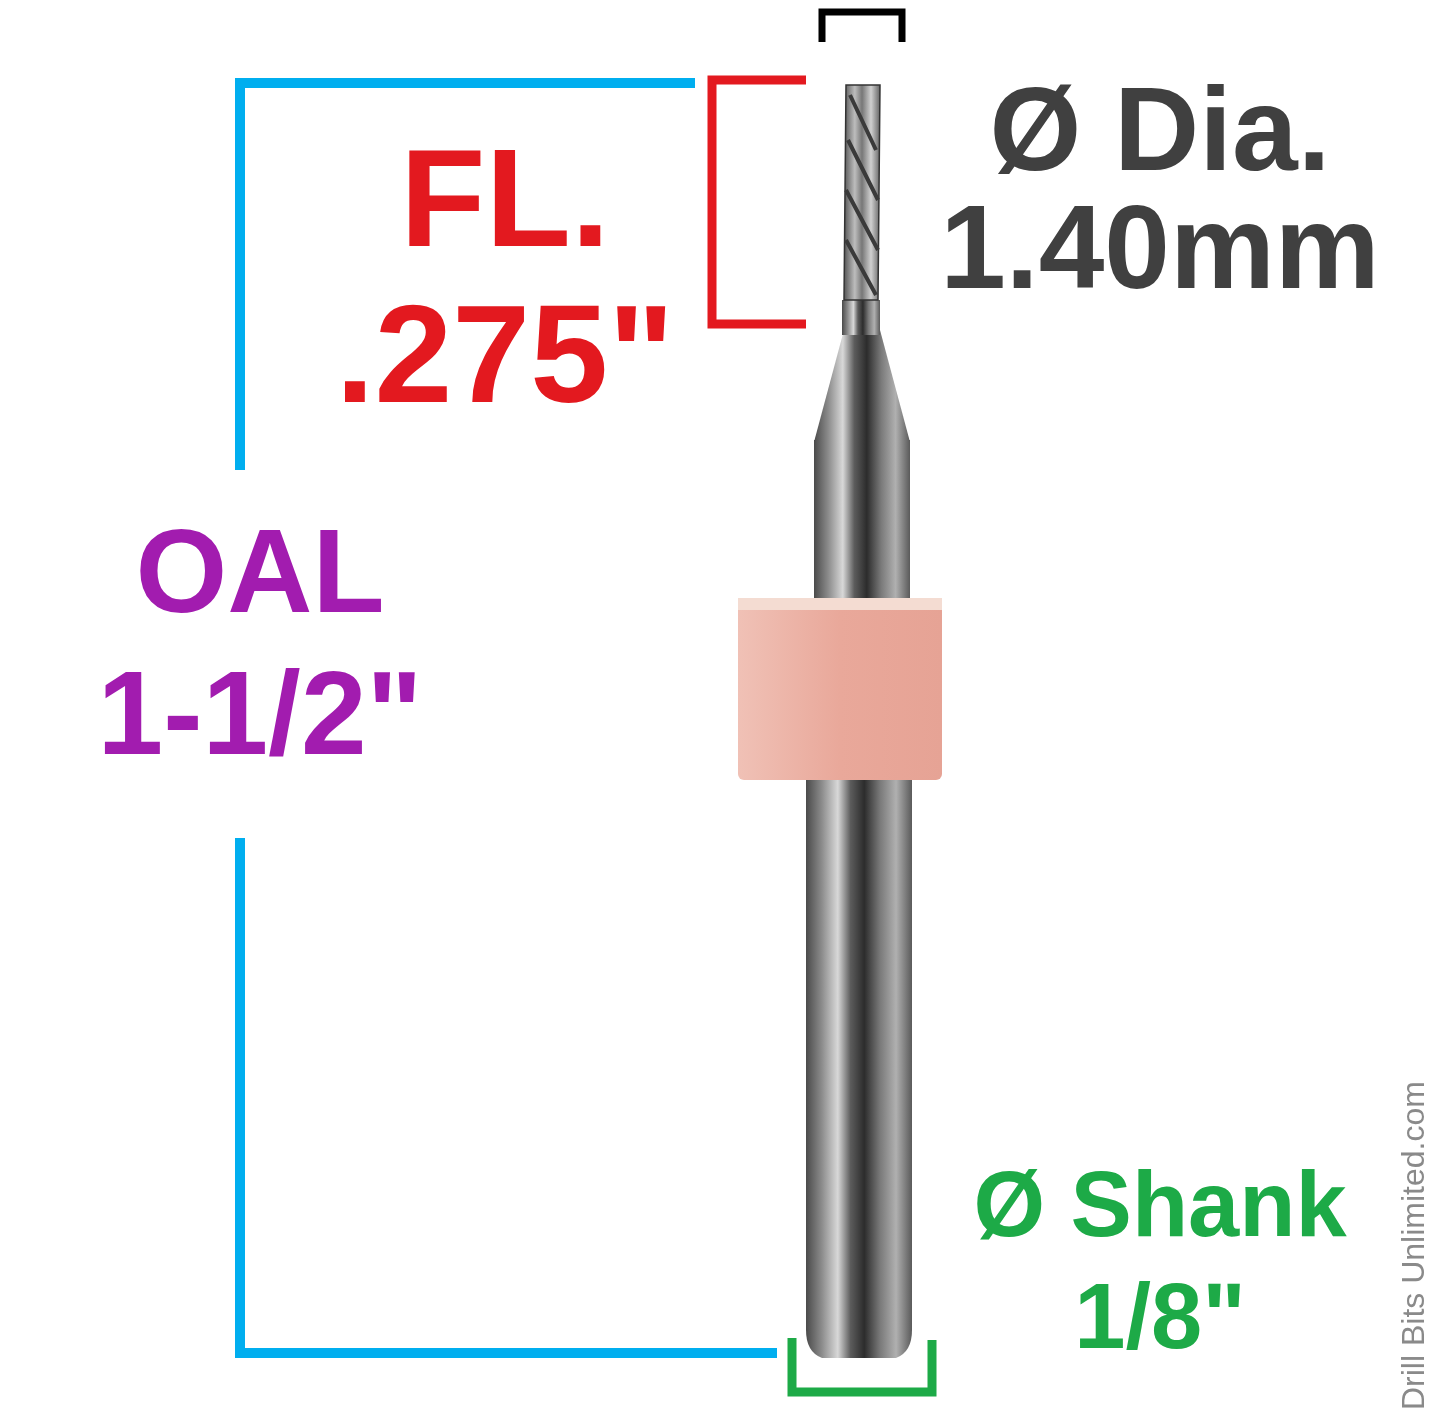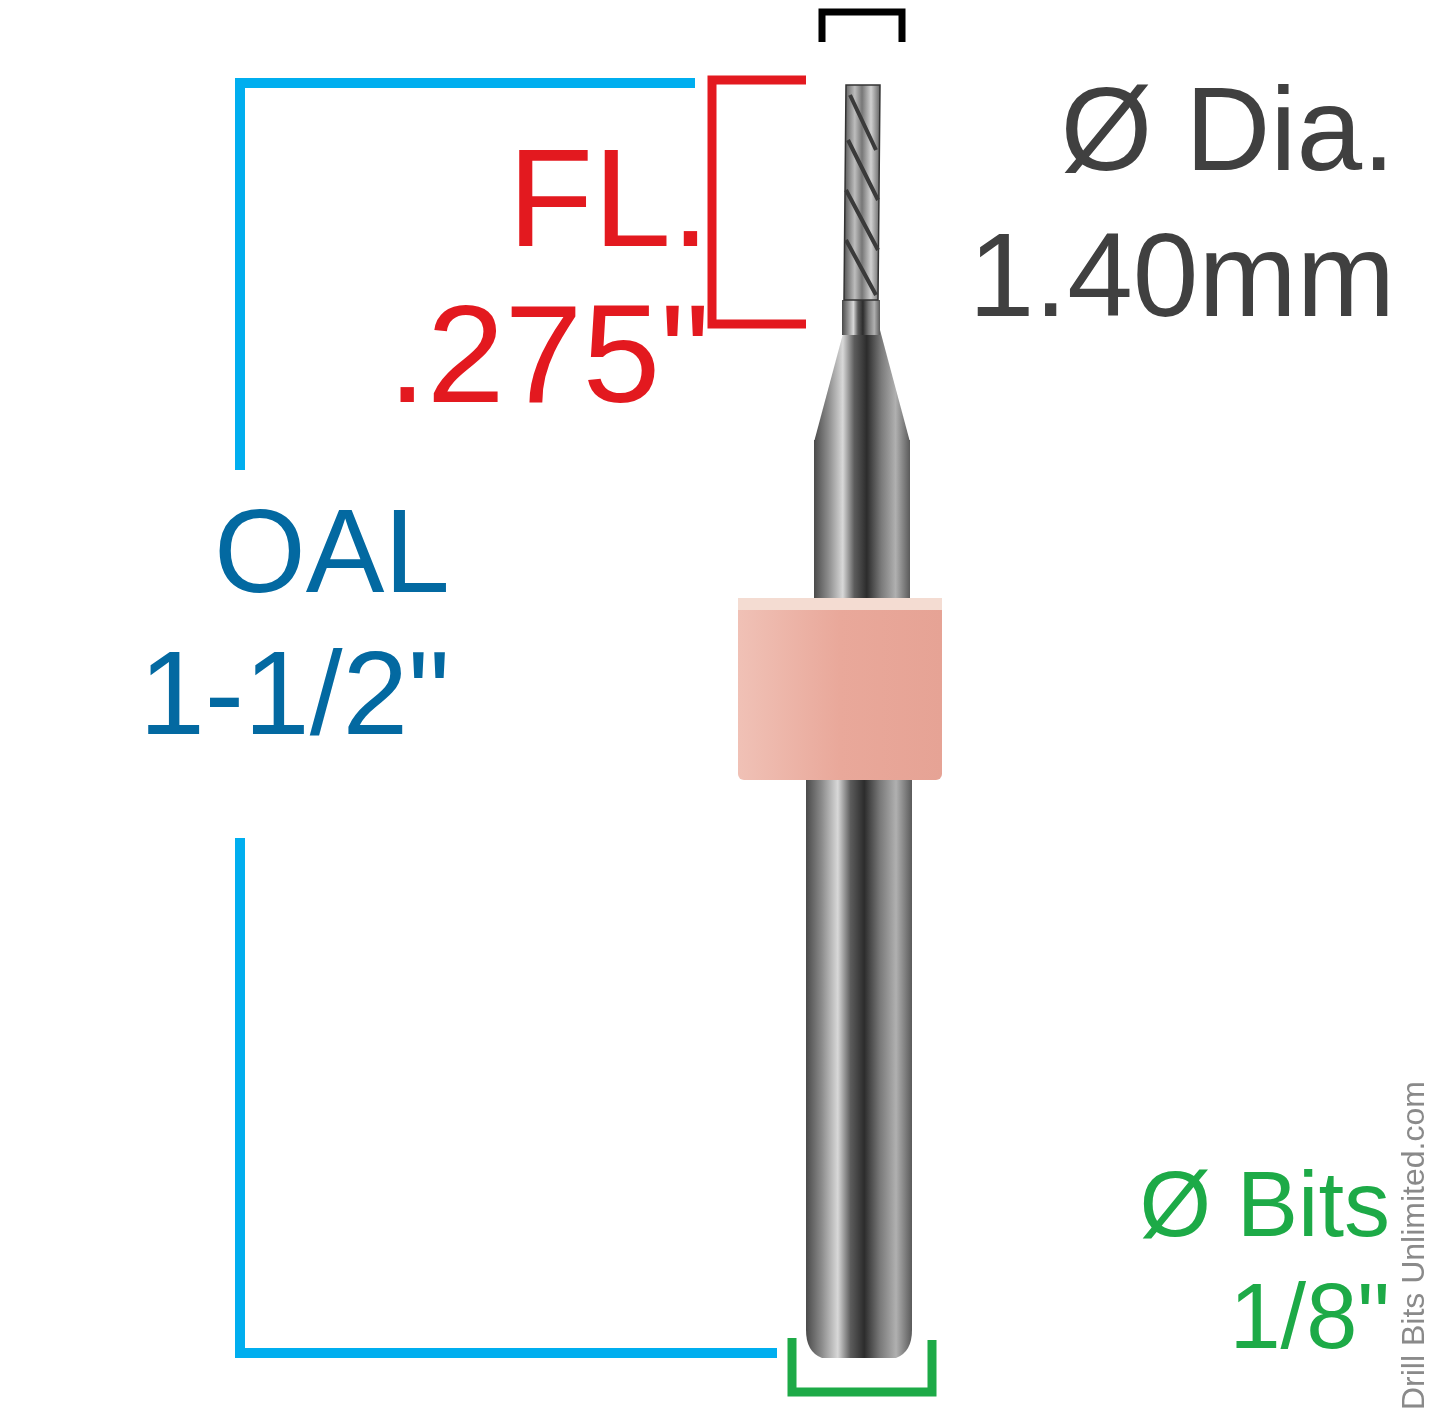--- a/index.html
+++ b/index.html
@@ -1,18 +1,18 @@
 <!DOCTYPE html>
 <html><head>
 <meta charset="utf-8">
 <style>
   html, body { margin:0; padding:0; background:#ffffff; }
   body { width:1445px; height:1419px; position:relative; overflow:hidden;
          font-family:"Liberation Sans", sans-serif; }
-  .lbl { position:absolute; font-weight:normal; text-align:right; white-space:nowrap; line-height:1; }
+  .lbl { position:absolute; font-weight:bold; text-align:center; white-space:nowrap; line-height:1; }
   svg.tool { position:absolute; left:0; top:0; }
   .watermark { position:absolute; left:1395px; top:1200px; width:430px; height:40px;
                transform:rotate(-90deg); transform-origin:0 0; color:#8a8a8a;
                font-size:32px; font-family:"Liberation Sans", sans-serif; white-space:nowrap; }
 </style>
 </head>
 <body>
 
 <svg class="tool" width="1445" height="1419" viewBox="0 0 1445 1419">
   <defs>
@@ -64,26 +64,26 @@
   <path d="M792 1338 L792 1392 L932 1392 L932 1340" stroke="#1DAA47" stroke-width="9" fill="none"></path>
 </svg>
 
 <div class="lbl" style="left:300px; top:128px; width:410px; color:#E3191F; font-size:140px;">
   <div>FL.</div>
   <div style="margin-top:16px;">.275"</div>
 </div>
 
 <div class="lbl" style="left:925px; top:70px; width:470px; color:#404040; font-size:118px;">
   <div>Ø Dia.</div>
-  <div style="margin-top:28px;">1.40mm</div>
+  <div style="">1.40mm</div>
 </div>
 
-<div class="lbl" style="left:70px; top:492px; width:380px; color:#0369a1; font-size:118px;">
+<div class="lbl" style="left:70px; top:512px; width:380px; color:#a21caf; font-size:118px;">
   <div>OAL</div>
   <div style="margin-top:24px;">1-1/2"</div>
 </div>
 
 <div class="lbl" style="left:930px; top:1158px; width:460px; color:#1DAA47; font-size:92px;">
-  <div>Ø Bits</div>
+  <div>Ø Shank</div>
   <div style="margin-top:20px;">1/8"</div>
 </div>
 
 <div class="watermark" style="top:1410px;">Drill Bits Unlimited.com</div>
 
 </body></html>

